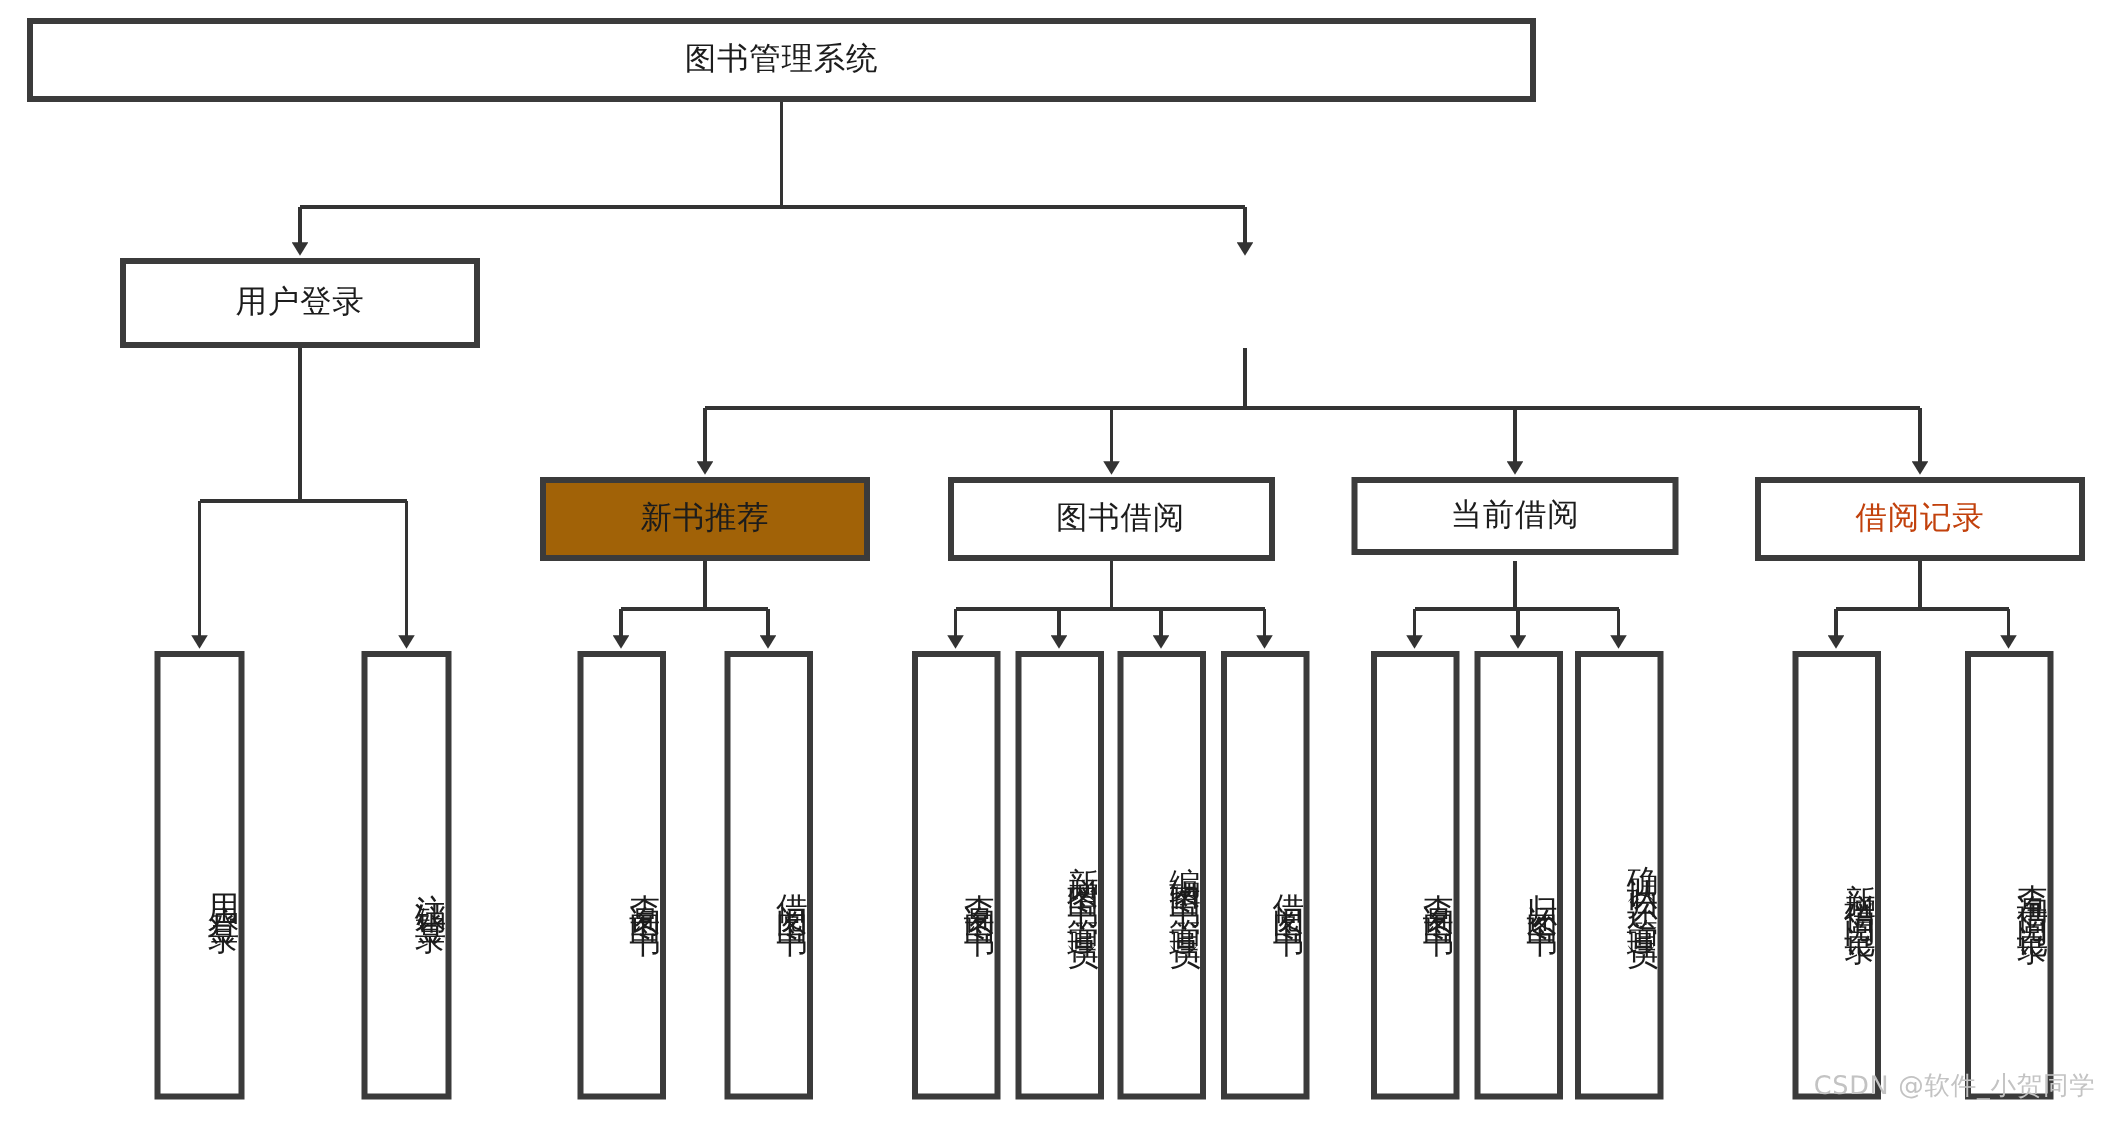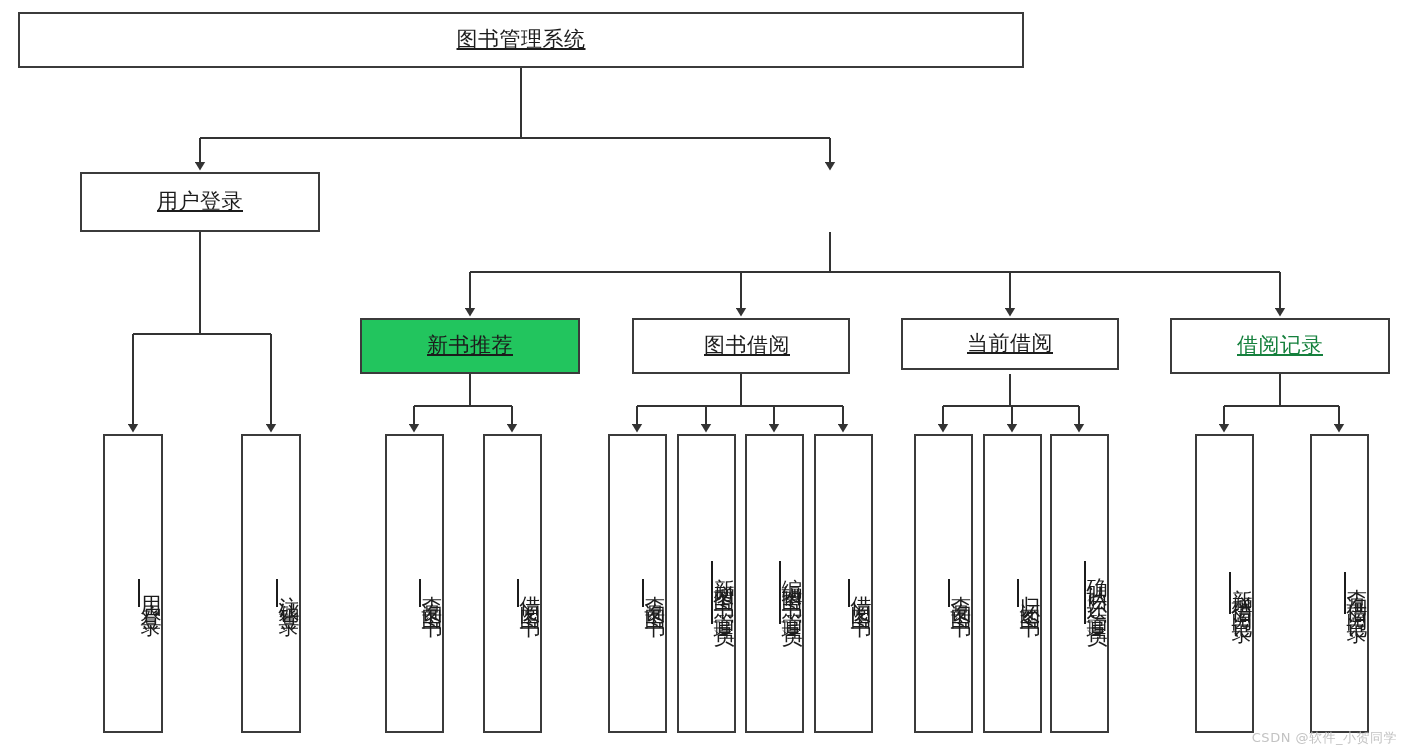--- a/index.html
+++ b/index.html
@@ -22,26 +22,25 @@
     left: 0;
     top: 0;
     width: 1405px;
     height: 747px;
     pointer-events: none;
   }
   .node {
     position: absolute;
     box-sizing: border-box;
     background: #ffffff;
-    border: 2px solid #8b5cf6;
+    border: 4px solid #8b5cf6;
     display: flex;
     align-items: center;
     justify-content: center;
     color: #1c1c1c;
-    text-decoration: underline;
   }
   .node.horiz {
     font-size: 21px;
     letter-spacing: 0.5px;
     line-height: 1.1;
   }
   .node.vert {
     writing-mode: vertical-rl;
     text-orientation: upright;
     font-size: 21px;
@@ -51,22 +50,22 @@
     align-items: flex-start;
     justify-content: center;
   }
   .node .label {
     display: block;
     white-space: pre;
   }
   #watermark {
     position: absolute;
     right: 8px;
-    bottom: 0;
-    font-size: 13px;
+    bottom: 12px;
+    font-size: 17px;
     color: #c3c3c3;
     letter-spacing: 0.5px;
     white-space: nowrap;
   }
 </style>
 </head>
 <body>
 
 <div id="canvas" style="background: rgb(255, 255, 255);">
 
@@ -122,30 +121,30 @@
   </svg>
 
   <div class="node horiz" id="n-root" style="left: 18px; top: 12px; width: 1006px; height: 56px; border-color: rgb(59, 59, 59); color: rgb(28, 28, 28); background: rgb(255, 255, 255);">
     <span class="label">图书管理系统</span>
   </div>
 
   <div class="node horiz" id="n-l2-0" style="left: 80px; top: 172px; width: 240px; height: 60px; border-color: rgb(59, 59, 59); color: rgb(28, 28, 28); background: rgb(255, 255, 255);">
     <span class="label">用户登录</span>
   </div>
 
-  <div class="node horiz" id="n-l3-0" style="left: 360px; top: 318px; width: 220px; height: 56px; border-color: rgb(59, 59, 59); color: rgb(28, 28, 28); background: #22c55e;">
+  <div class="node horiz" id="n-l3-0" style="left: 360px; top: 318px; width: 220px; height: 56px; border-color: rgb(59, 59, 59); color: rgb(28, 28, 28); background: #a16207;">
     <span class="label">新书推荐</span>
   </div>
   <div class="node horiz" id="n-l3-1" style="left: 632px; top: 318px; width: 218px; height: 56px; border-color: rgb(59, 59, 59); color: rgb(28, 28, 28); background: rgb(255, 255, 255); padding-left: 12px;">
     <span class="label">图书借阅</span>
   </div>
   <div class="node horiz" id="n-l3-2" style="left: 901px; top: 318px; width: 218px; height: 52px; border-color: rgb(59, 59, 59); color: rgb(28, 28, 28); background: rgb(255, 255, 255);">
     <span class="label">当前借阅</span>
   </div>
-  <div class="node horiz" id="n-l3-3" style="left: 1170px; top: 318px; width: 220px; height: 56px; border-color: rgb(59, 59, 59); color: #15803d; background: rgb(255, 255, 255);">
+  <div class="node horiz" id="n-l3-3" style="left: 1170px; top: 318px; width: 220px; height: 56px; border-color: rgb(59, 59, 59); color: #c2410c; background: rgb(255, 255, 255);">
     <span class="label">借阅记录</span>
   </div>
 
   <div class="node vert" id="n-lf-0" style="left: 103px; top: 434px; width: 60px; height: 299px; border-color: rgb(59, 59, 59); color: rgb(28, 28, 28); background: rgb(255, 255, 255);">
     <span class="label">用户登录</span>
   </div>
   <div class="node vert" id="n-lf-1" style="left: 241px; top: 434px; width: 60px; height: 299px; border-color: rgb(59, 59, 59); color: rgb(28, 28, 28); background: rgb(255, 255, 255);">
     <span class="label">注销登录</span>
   </div>
   <div class="node vert" id="n-lf-2" style="left: 385px; top: 434px; width: 59px; height: 299px; border-color: rgb(59, 59, 59); color: rgb(28, 28, 28); background: rgb(255, 255, 255);">

